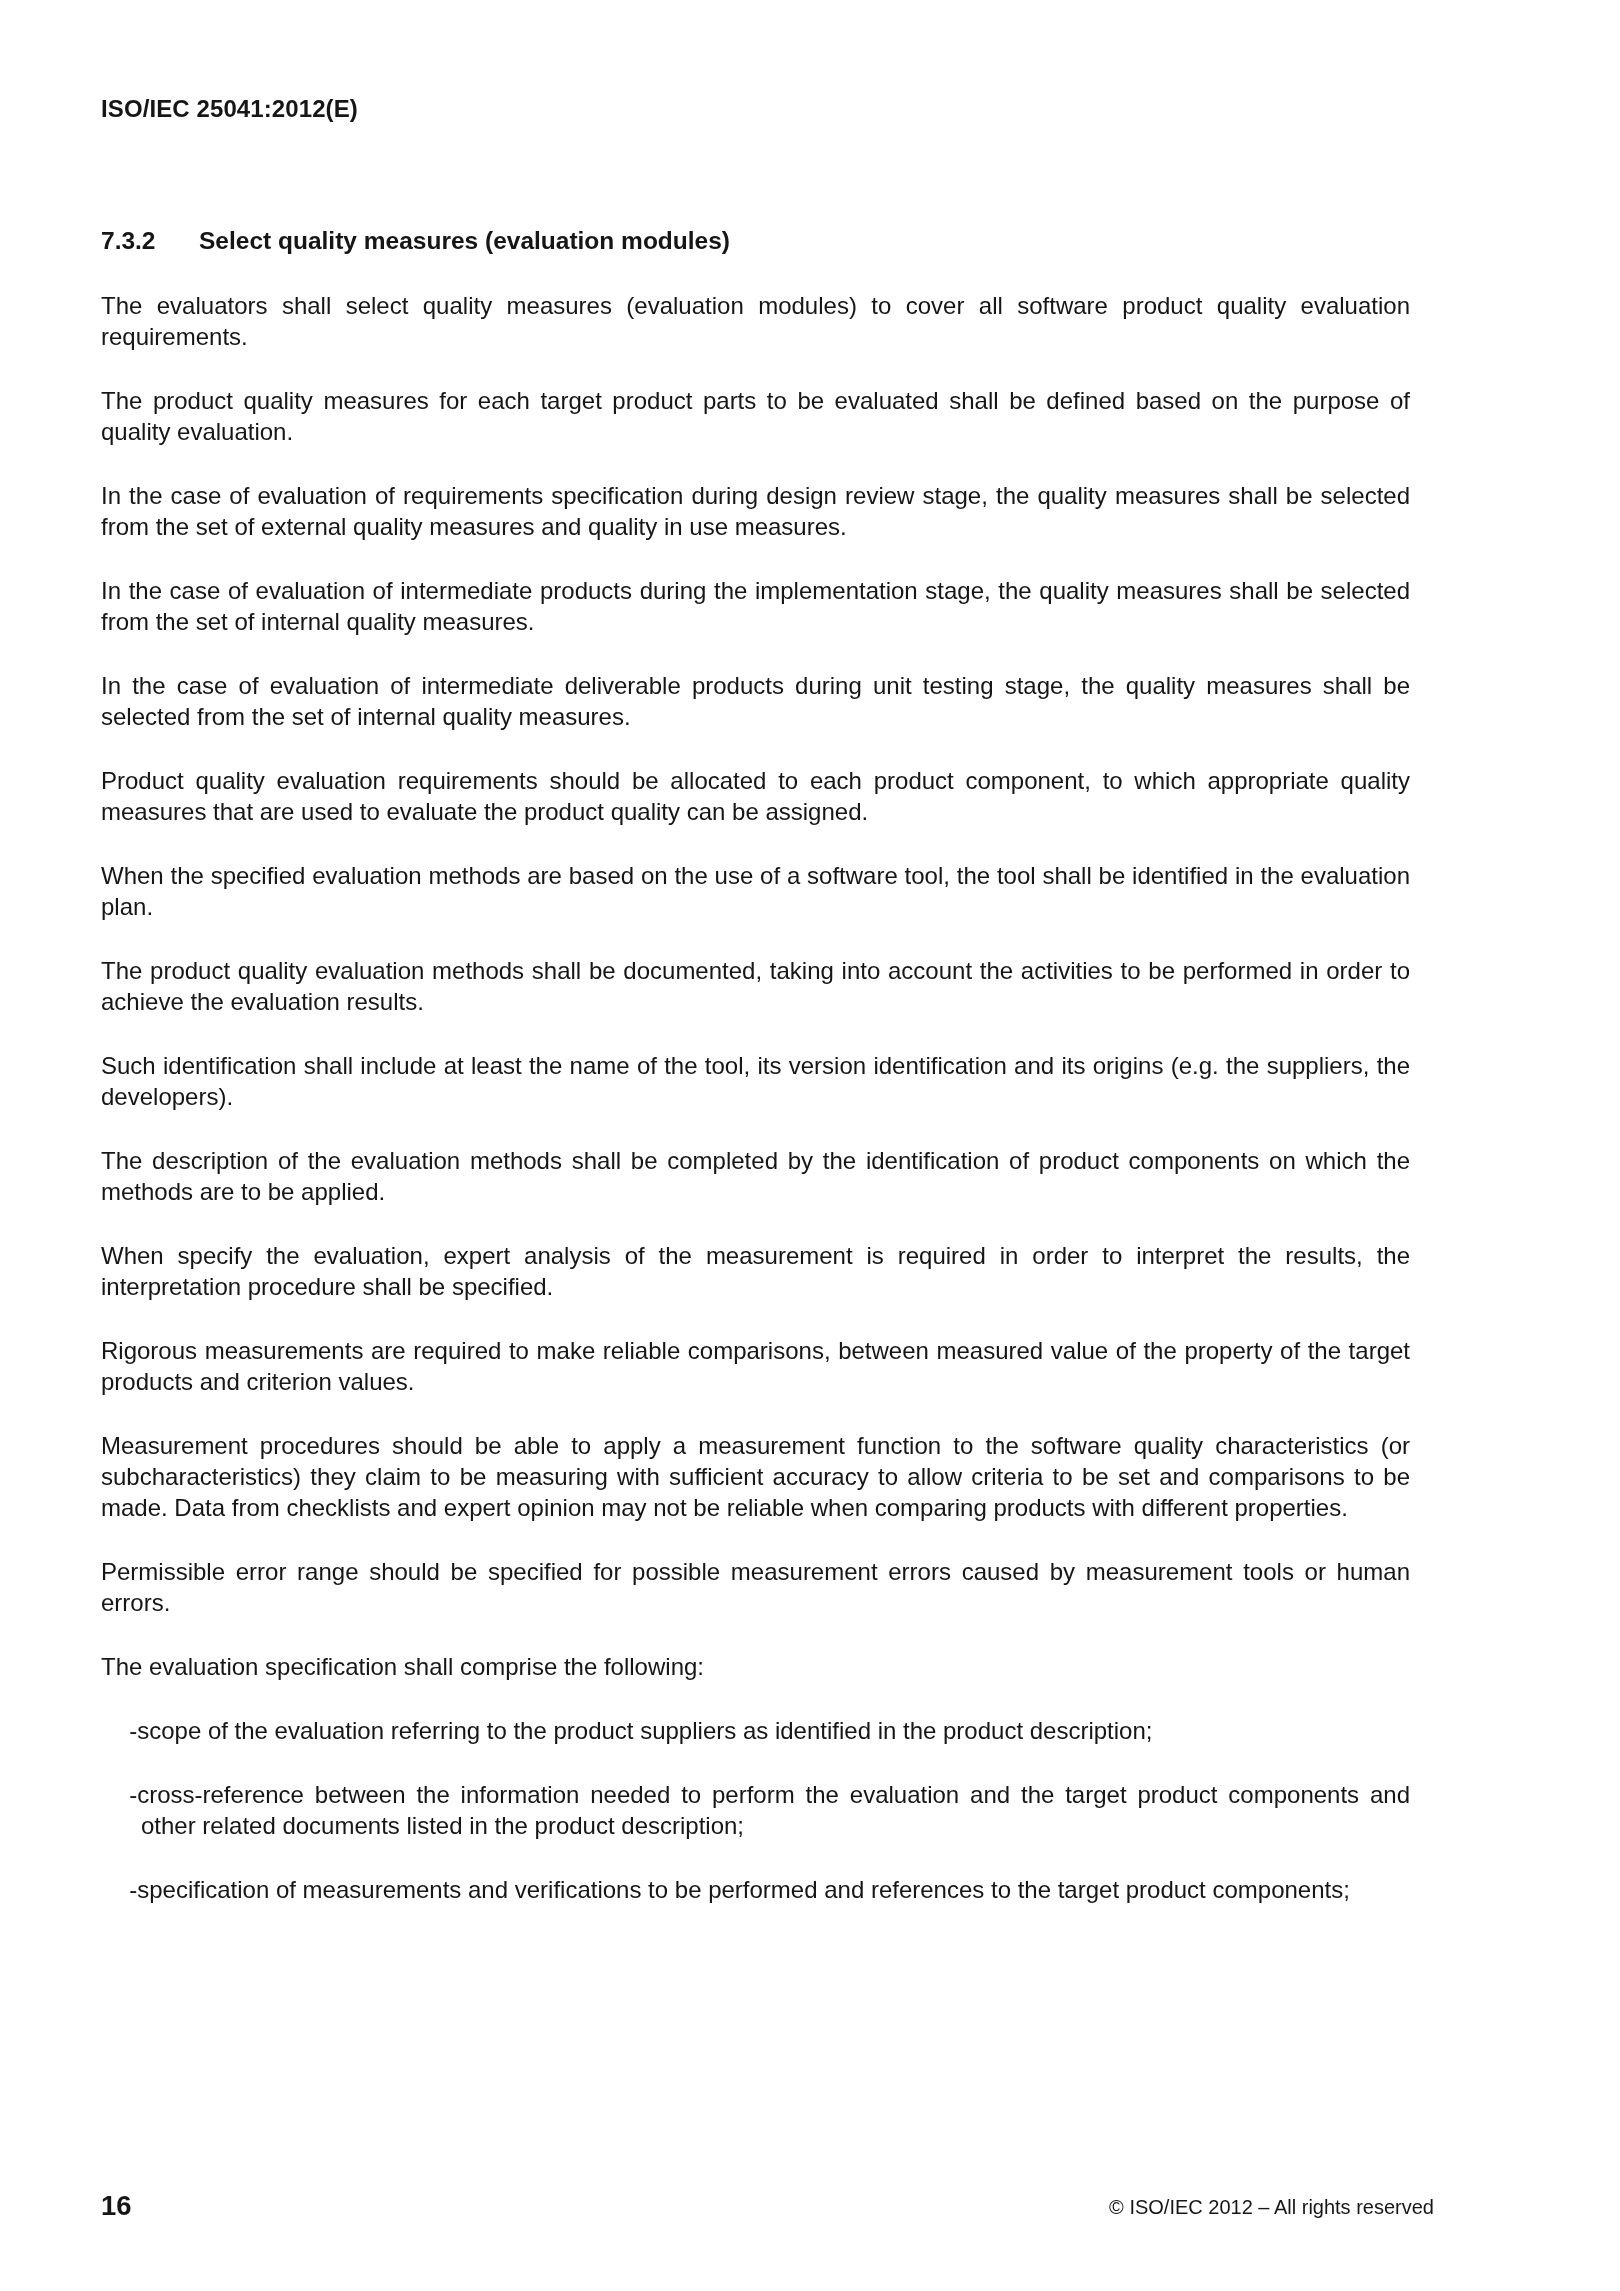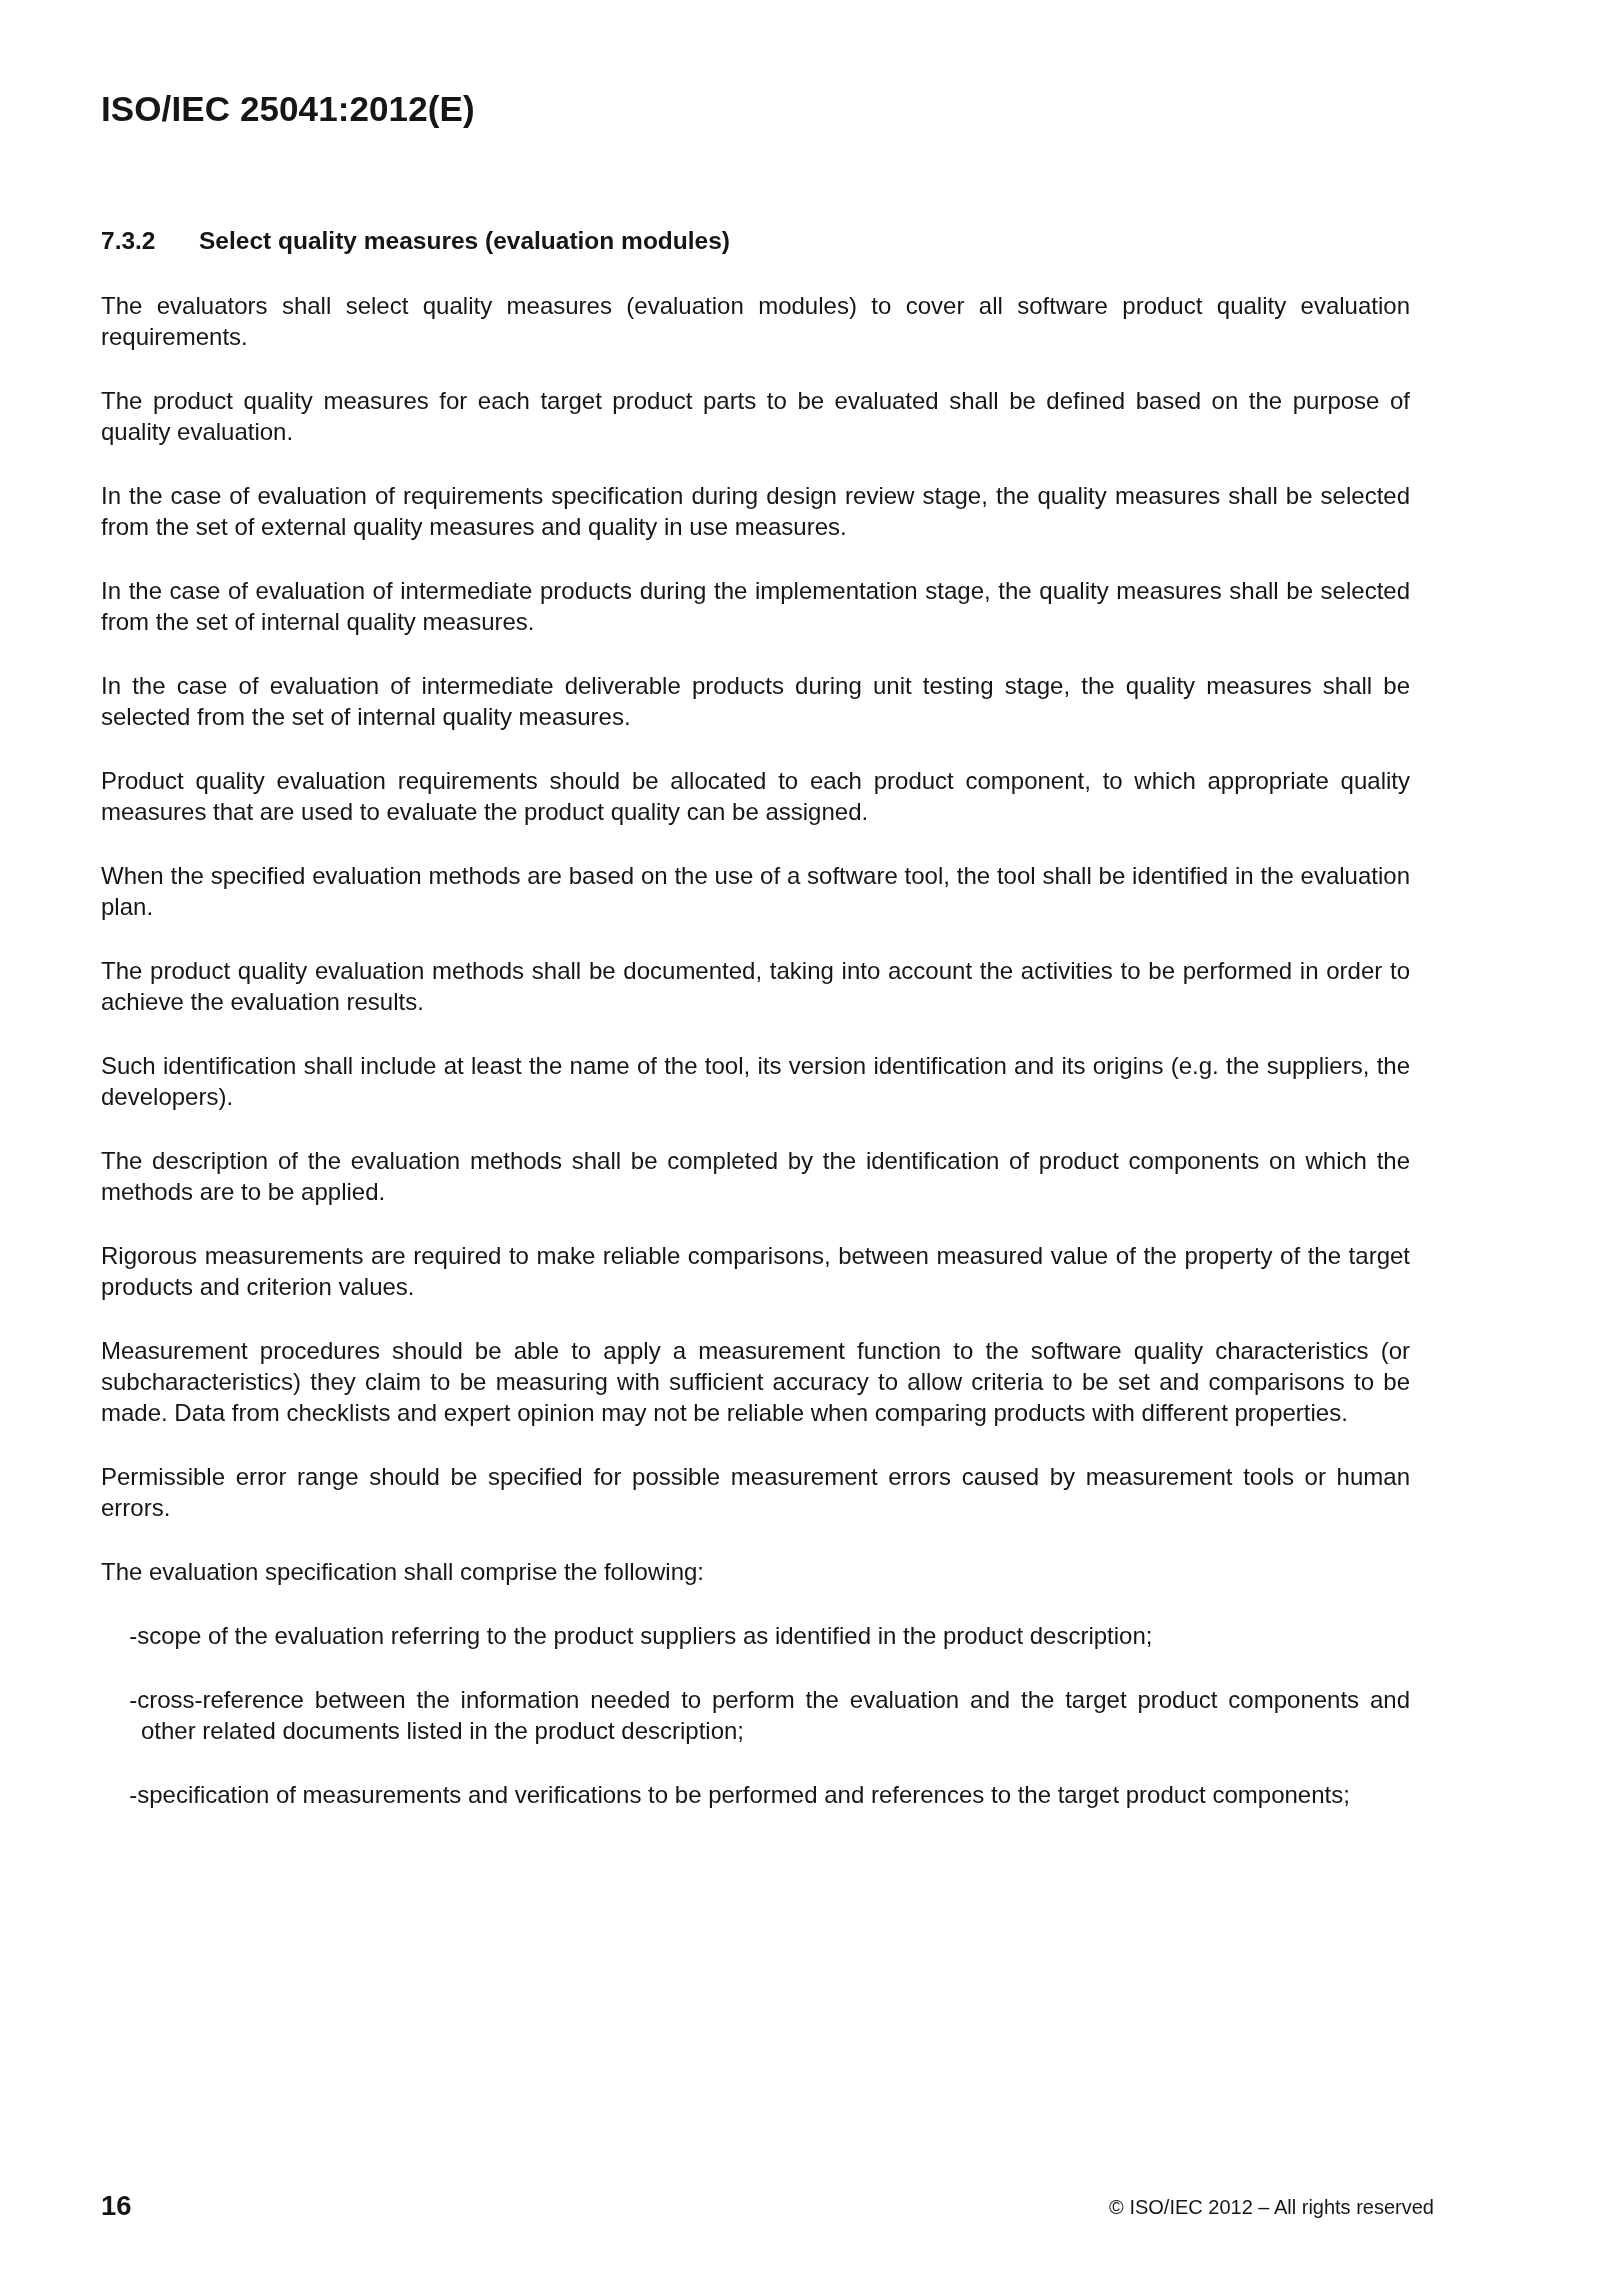--- a/index.html
+++ b/index.html
@@ -1,17 +1,17 @@
 <!DOCTYPE html>
 <html><head>
 <meta charset="utf-8">
 <style>
   html, body { margin: 0; padding: 0; background: #ffffff; }
   body { width: 1620px; height: 2292px; position: relative; overflow: hidden; color: #161616; font-family: "Liberation Sans", sans-serif; }
-  .doc-id { position: absolute; left: 101px; top: 92px; font-size: 35px; line-height: 33px; font-weight: bold; letter-spacing: 0.1px; }
+  .doc-id { position: absolute; left: 101px; top: 92px; font-size: 24px; line-height: 33px; font-weight: bold; letter-spacing: 0.1px; }
   .clause-heading { position: absolute; left: 101px; top: 225px; width: 1327px; font-size: 24.5px; line-height: 31px; font-weight: bold; display: flex; }
   .clause-number { width: 98px; flex: 0 0 98px; }
   .body { position: absolute; left: 101px; top: 290px; width: 1327px; font-size: 24px; line-height: 31px; }
   .body p { margin: 0 18px 33px 0; text-align: justify; }
   .body p.li { margin-left: 40px; text-indent: -11.8px; }
   .footer-page { position: absolute; left: 101px; top: 2189px; font-size: 27.4px; line-height: 33px; font-weight: bold; }
   .footer-copy { position: absolute; right: 186px; top: 2195px; font-size: 20px; line-height: 25.5px; white-space: nowrap; margin-left: 28px; }
 </style>
 </head>
 <body>
@@ -27,20 +27,21 @@
   <p>The evaluators shall select quality measures (evaluation modules) to cover all software product quality evaluation requirements.</p>
   <p>The product quality measures for each target product parts to be evaluated shall be defined based on the purpose of quality evaluation.</p>
   <p>In the case of evaluation of requirements specification during design review stage, the quality measures shall be selected from the set of external quality measures and quality in use measures.</p>
   <p>In the case of evaluation of intermediate products during the implementation stage, the quality measures shall be selected from the set of internal quality measures.</p>
   <p>In the case of evaluation of intermediate deliverable products during unit testing stage, the quality measures shall be selected from the set of internal quality measures.</p>
   <p>Product quality evaluation requirements should be allocated to each product component, to which appropriate quality measures that are used to evaluate the product quality can be assigned.</p>
   <p>When the specified evaluation methods are based on the use of a software tool, the tool shall be identified in the evaluation plan.</p>
   <p>The product quality evaluation methods shall be documented, taking into account the activities to be performed in order to achieve the evaluation results.</p>
   <p>Such identification shall include at least the name of the tool, its version identification and its origins (e.g. the suppliers, the developers).</p>
   <p>The description of the evaluation methods shall be completed by the identification of product components on which the methods are to be applied.</p>
+  <p>When specify the evaluation, expert analysis of the measurement is required in order to interpret the results, the interpretation procedure shall be specified.</p>
   <p>Rigorous measurements are required to make reliable comparisons, between measured value of the property of the target products and criterion values.</p>
   <p>Measurement procedures should be able to apply a measurement function to the software quality characteristics (or subcharacteristics) they claim to be measuring with sufficient accuracy to allow criteria to be set and comparisons to be made. Data from checklists and expert opinion may not be reliable when comparing products with different properties.</p>
   <p>Permissible error range should be specified for possible measurement errors caused by measurement tools or human errors.</p>
   <p>The evaluation specification shall comprise the following:</p>
   <p class="li">-scope of the evaluation referring to the product suppliers as identified in the product description;</p>
   <p class="li">-cross-reference between the information needed to perform the evaluation and the target product components and other related documents listed in the product description;</p>
   <p class="li">-specification of measurements and verifications to be performed and references to the target product components;</p>
 </div>
 
 <div class="footer-page">16</div>

